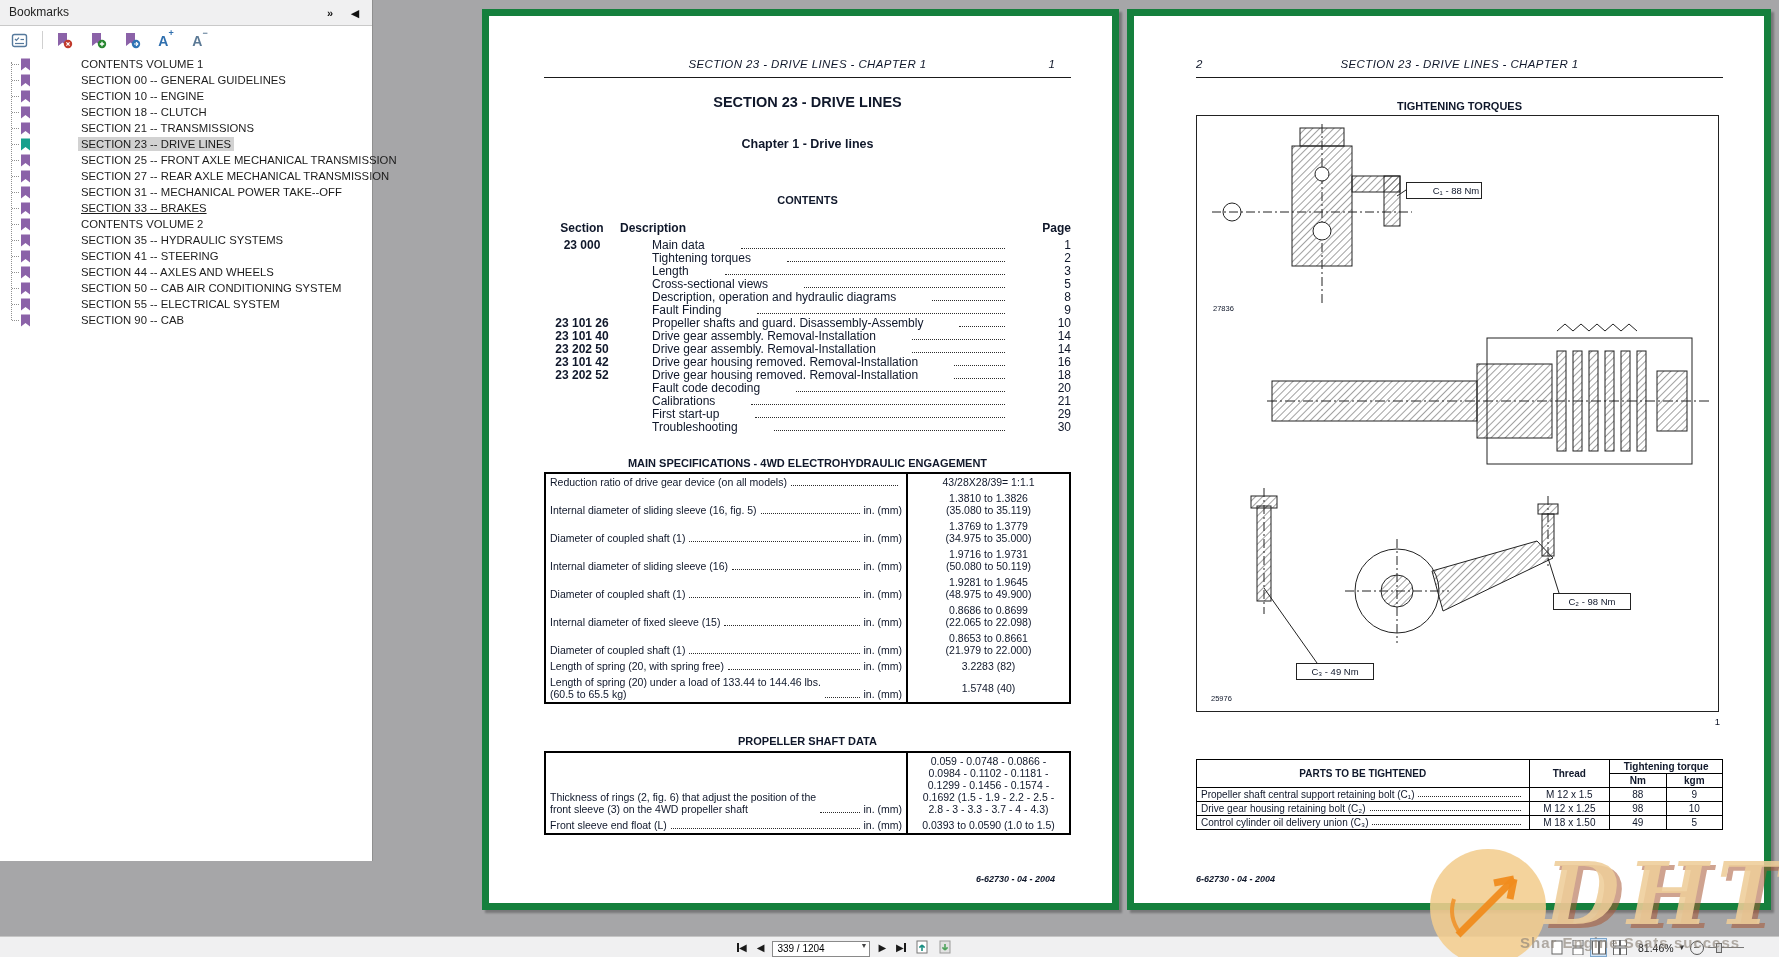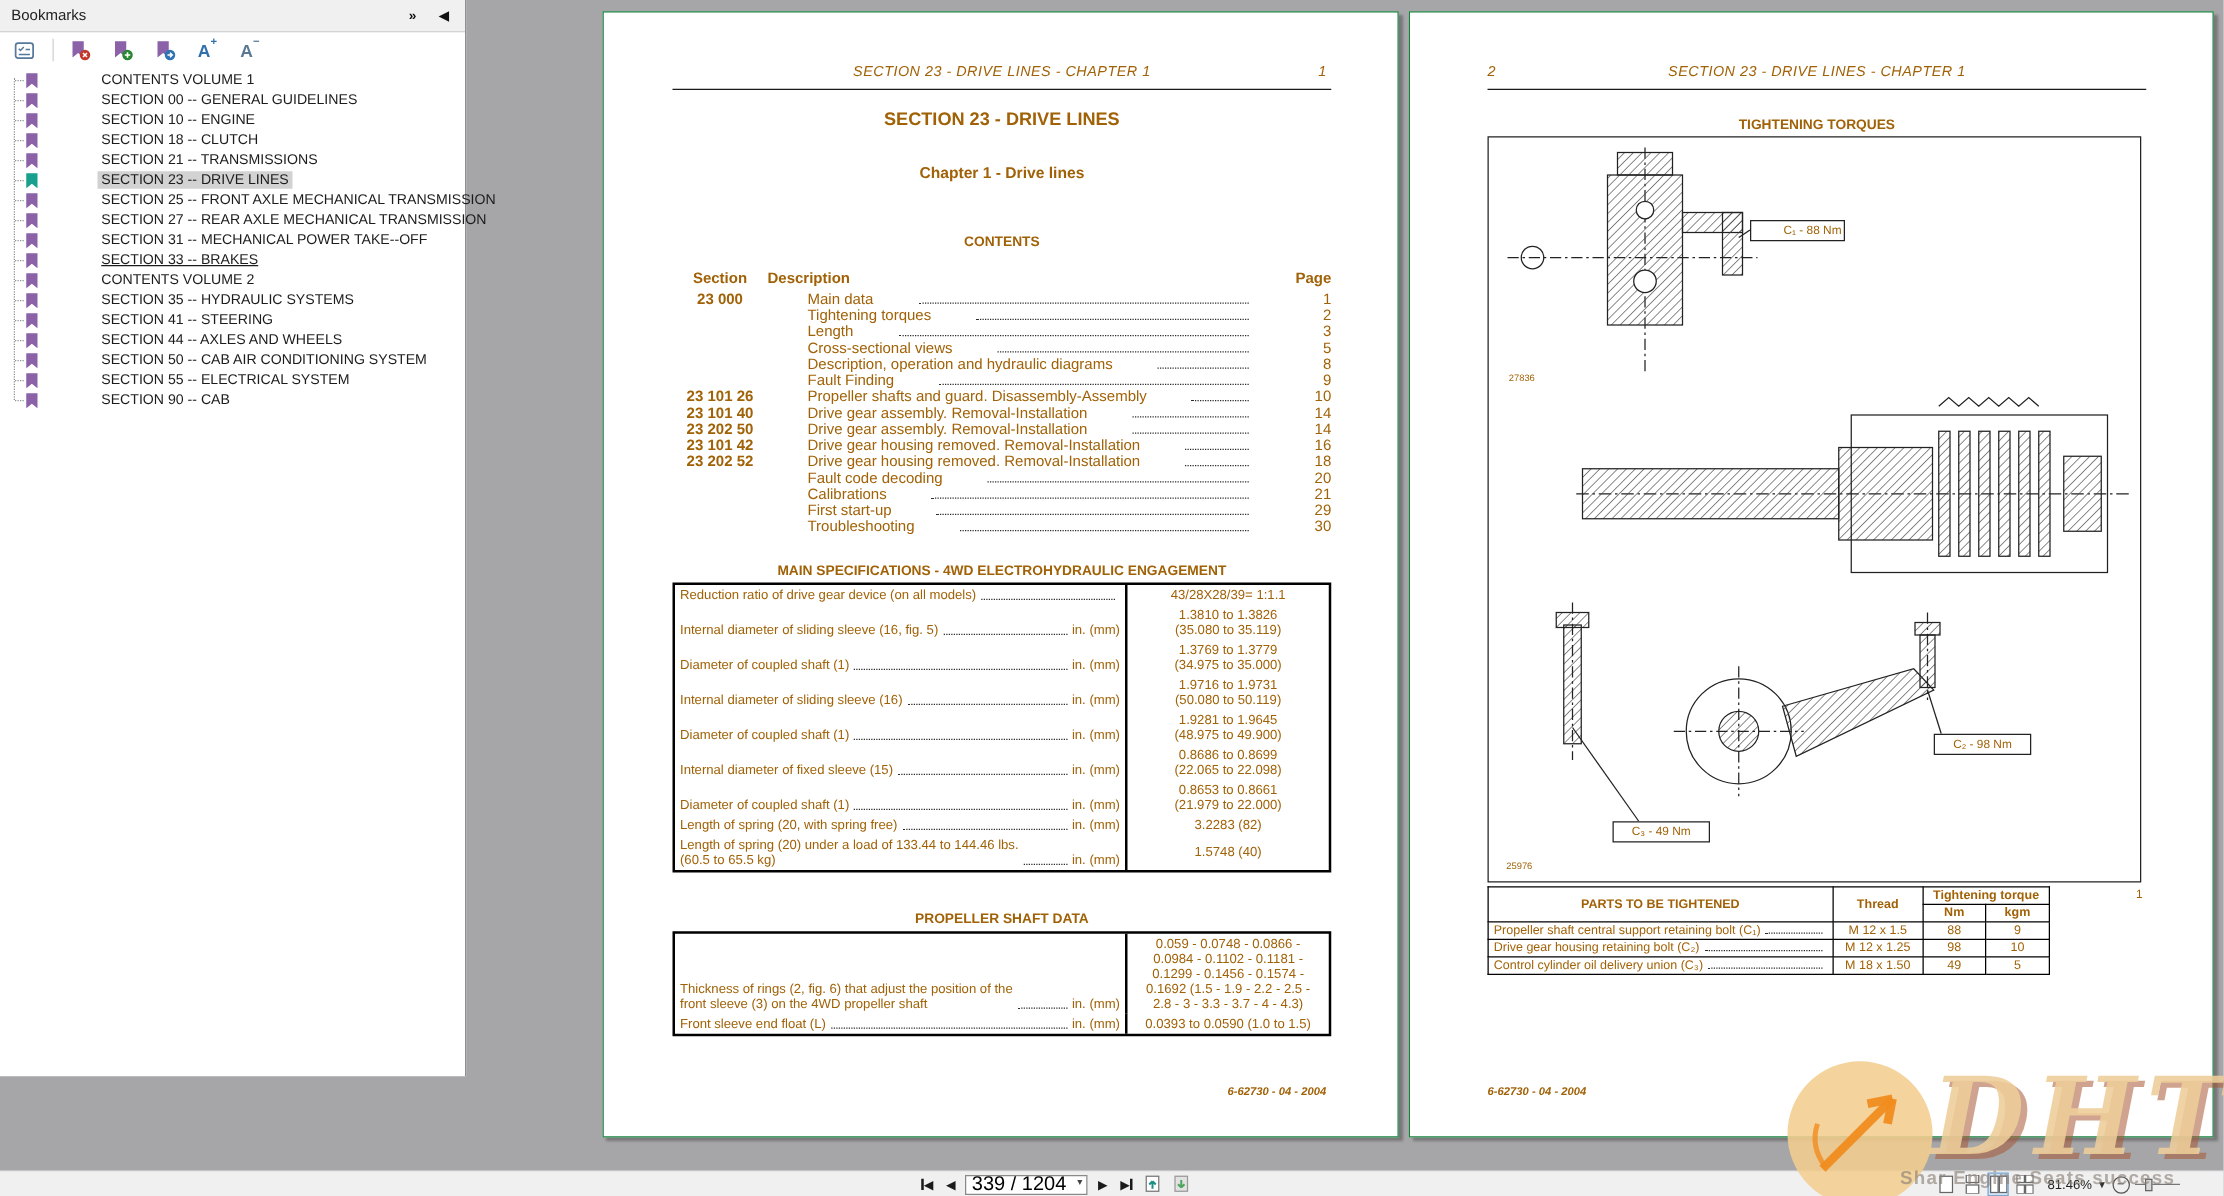--- a/index.html
+++ b/index.html
@@ -24,21 +24,21 @@
   .bookmark-list { position:absolute; left:0; top:56px; right:0; bottom:0; }
   .tree-vline { position:absolute; left:11px; top:6px; height:258px; border-left:1px dotted #909090; }
   .bookmark-item { position:relative; height:16px; display:flex; align-items:center; padding-left:20px; cursor:pointer; }
   .bookmark-item::before { content:""; position:absolute; left:12px; top:8px; width:7px; border-top:1px dotted #909090; }
   .bm-flag { flex:0 0 auto; margin-right:7px; }
   .bm-label { font-size:11.3px; color:#1c1c1c; white-space:nowrap; padding:0 3px; line-height:14px;margin-left:40px; }
   .bm-label.selected { background:#d2d2d2; }
   .bm-label.underlined { text-decoration:underline; }
 
   
-  .page { position:absolute; top:9px; height:901px; background:#fff; border:1px solid #15803d; box-shadow:3px 3px 2px rgba(0,0,0,.28); color:#a16207; }
+  .page { position:absolute; top:9px; height:901px; background:#fff; border:7px solid #15803d; box-shadow:3px 3px 2px rgba(0,0,0,.28); color:#0f172a; }
   .page1 { left:482px; width:637px; }
   .page2 { left:1127px; width:644px; }
   .run-head { position:absolute; top:42px; font-style:italic; font-size:11.5px; letter-spacing:.4px; }
   .run-rule { position:absolute; top:61px; border-top:1.5px solid #1a1a1a; }
   .p1-head { left:55px; width:527px; text-align:center; }
   .p1-num { position:absolute; top:42px; right:57px; font-style:italic; font-size:11.5px; }
   .p1-rule { left:55px; width:527px; }
   .p2-head { left:62px; width:527px; text-align:center; }
   .p2-num { position:absolute; top:42px; left:62px; font-style:italic; font-size:11.5px; }
   .p2-rule { left:62px; width:527px; }
@@ -71,35 +71,35 @@
   .fig-head { position:absolute; top:84px; left:62px; width:527px; text-align:center; font-size:11px; font-weight:bold; }
   .fig-frame { position:absolute; top:99px; left:62px; width:523px; height:597px; border:1px solid #222; }
   .fig-label { position:absolute; border:1.2px solid #222; background:#fff; font-size:9.5px; text-align:center; line-height:15px; height:17px; }
   .lbl-c1 { left:209px; top:66px; width:76px;padding-left:24px; }
   .lbl-c2 { left:356px; top:477px; width:78px; }
   .lbl-c3 { left:99px; top:547px; width:78px; }
   .fig-code { position:absolute; font-size:7.5px; }
   .code-top { left:16px; top:188px; }
   .code-bottom { left:14px; top:578px; }
   .fig-ref { position:absolute; left:566px; top:700px; width:20px; text-align:right; font-size:9.5px; }
-  .torque-table { position:absolute; top:699px; left:62px; width:450px; border-collapse:collapse; font-size:10px; }
+  .torque-table { position:absolute; top:743px; left:62px; width:527px; border-collapse:collapse; font-size:10px; }
   .torque-table th,.torque-table td { border:1.6px solid #000; padding:1px 4px; }
   .torque-table thead th { font-weight:bold; text-align:center; }
   .tt-part { width:330px; }
   .tt-thread { width:80px; text-align:center; }
   .tt-num { width:56px; text-align:center; }
   .part-cell { display:flex; align-items:flex-end; }
   .part-cell .leader { margin-bottom:3px; }
 
   
   .bottombar { position:absolute; left:0; top:936px; width:1779px; height:21px; background:#f0f0f1; border-top:1px solid #c5c5c5; z-index:10; }
   .navgroup { position:absolute; left:735px; top:0; height:21px; display:flex; align-items:center; gap:6px; }
   .nav-btn { border:none; background:transparent; font-size:10px; color:#1a1a1a; cursor:pointer; display:flex; align-items:center; padding:0 2px; height:17px; }
   .nav-btn .bar { display:inline-block; width:2px; height:9px; background:#1a1a1a; }
-  .page-box { width:98px; height:16px; border:1px solid #8a8a8a; background:#fff; font-size:16px; padding:0 12px 0 4px; font-family:inherit; }
+  .page-box { width:98px; height:16px; border:1px solid #8a8a8a; background:#fff; font-size:10px; padding:0 12px 0 4px; font-family:inherit; }
   .page-box-wrap { position:relative; }
   .page-box-caret { position:absolute; right:3px; top:4px; font-size:7px; color:#444; pointer-events:none; }
   .view-ico { width:17px; height:17px; border:none; background:transparent; padding:0; cursor:pointer; }
   .statusgroup { position:absolute; left:1548px; top:0; height:21px; display:flex; align-items:center; gap:4px; }
   .lay-ico { width:17px; height:19px; display:flex; align-items:center; justify-content:center; border:1px solid transparent; background:transparent; padding:0; cursor:pointer; }
   .lay-ico.active { background:#cfe3f7; border-color:#7da7cd; }
   .zoom-text { font-size:10.5px; color:#222; margin-left:6px; }
   .zoom-caret { font-size:8px; color:#333; }
   .zoom-minus { width:14px; height:14px; border-radius:50%; border:1.4px solid #555; background:transparent; color:#333; font-size:10px; line-height:10px; text-align:center; padding:0; cursor:pointer; }
   .zoom-slider { position:relative; width:36px; height:14px; cursor:pointer; }

